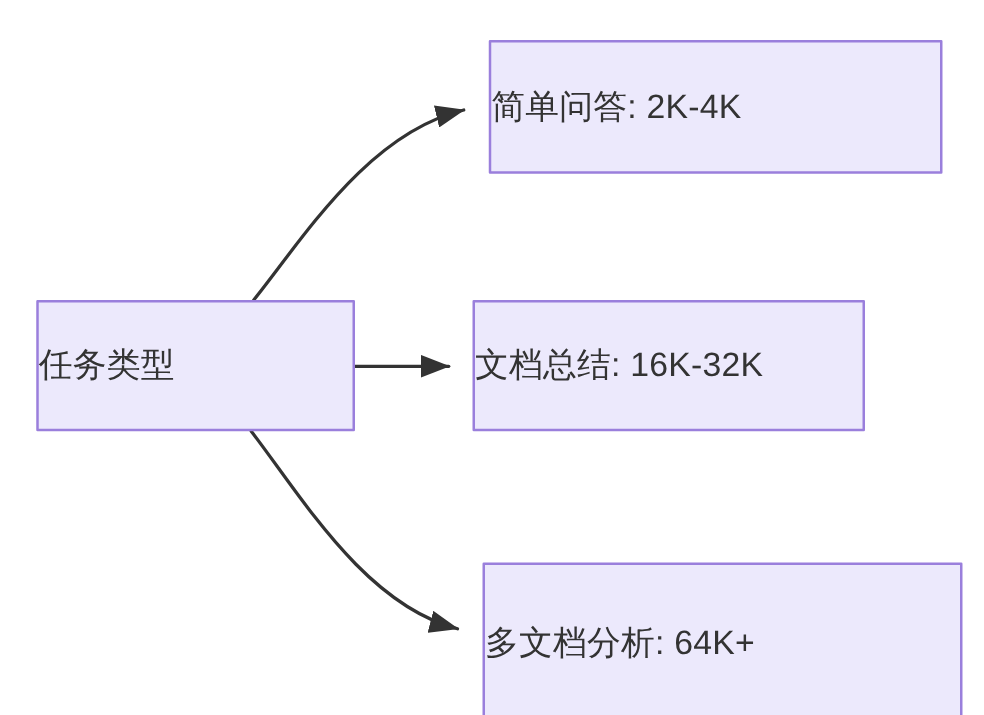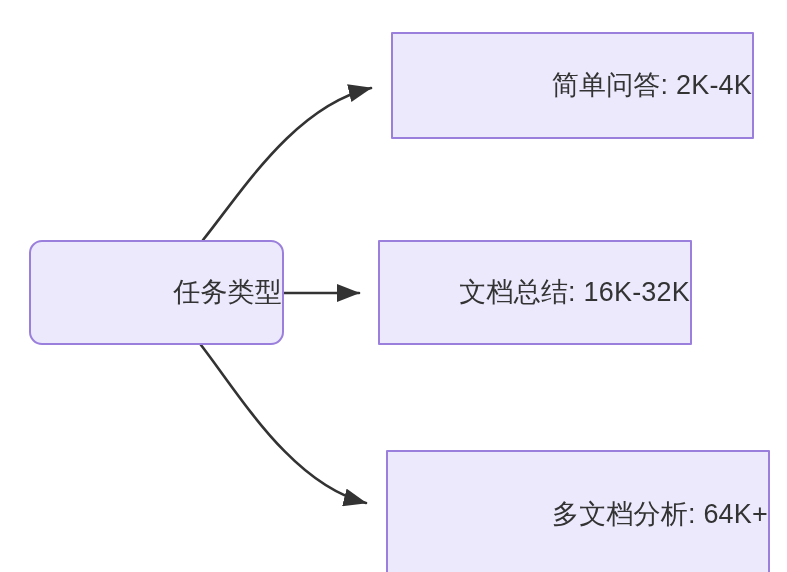--- a/index.html
+++ b/index.html
@@ -34,39 +34,38 @@
   }
 
   .node {
     position: absolute;
     box-sizing: border-box;
     background: #ece9fc;
     border: 2px solid #9a7fdc;
     border-radius: 1px;
     display: flex;
     align-items: center;
-    justify-content: flex-end;
+    justify-content: flex-start;
     text-align: center;
   }
 
   .node-label {
     color: #333333;
     font-size: 27px;
     line-height: 1.2;
     letter-spacing: 0.2px;
     white-space: nowrap;
   }
 
   
   #node-root {
     left: 29px;
     top: 240px;
     width: 255px;
     height: 105px;
-    border-radius: 13px;
   }
   #node-simple-qa {
     left: 391px;
     top: 32px;
     width: 363px;
     height: 107px;
   }
   #node-doc-summary {
     left: 378px;
     top: 240px;

